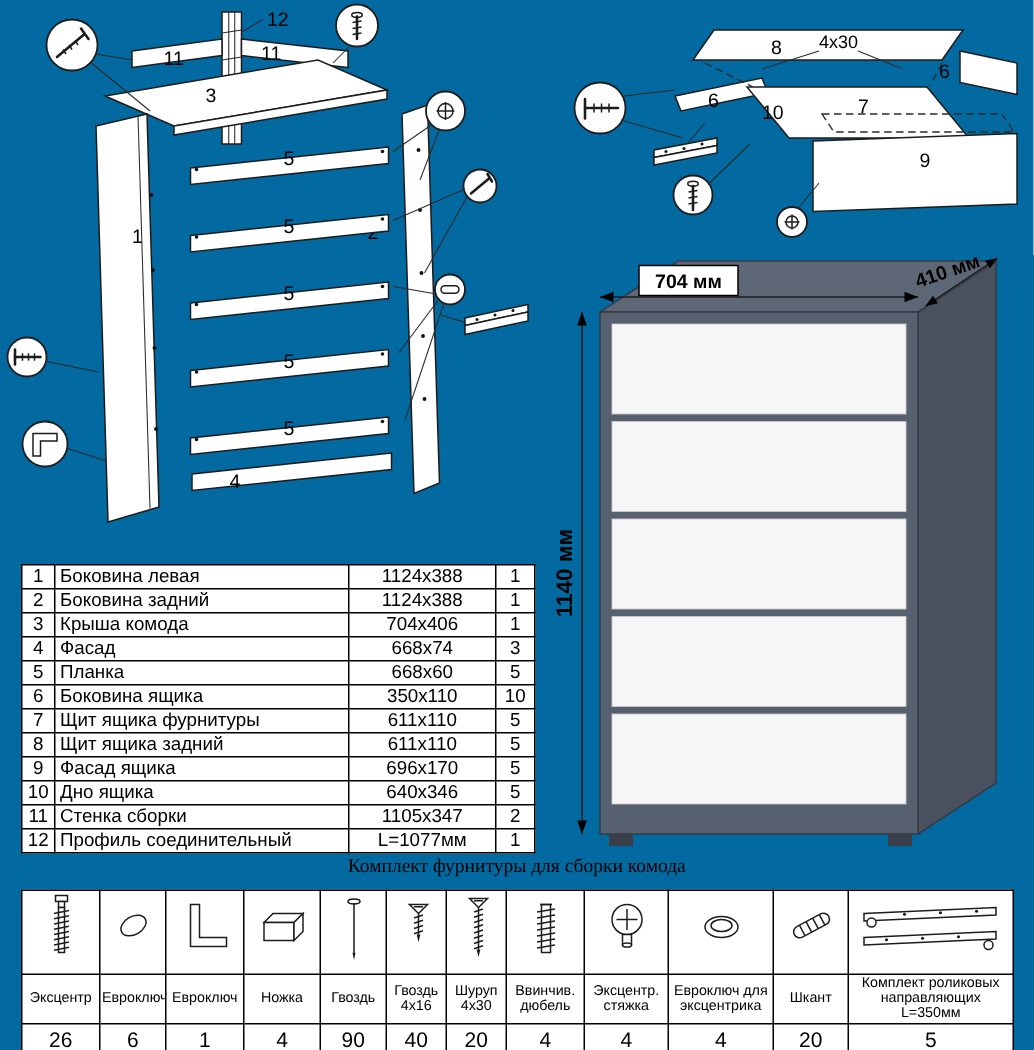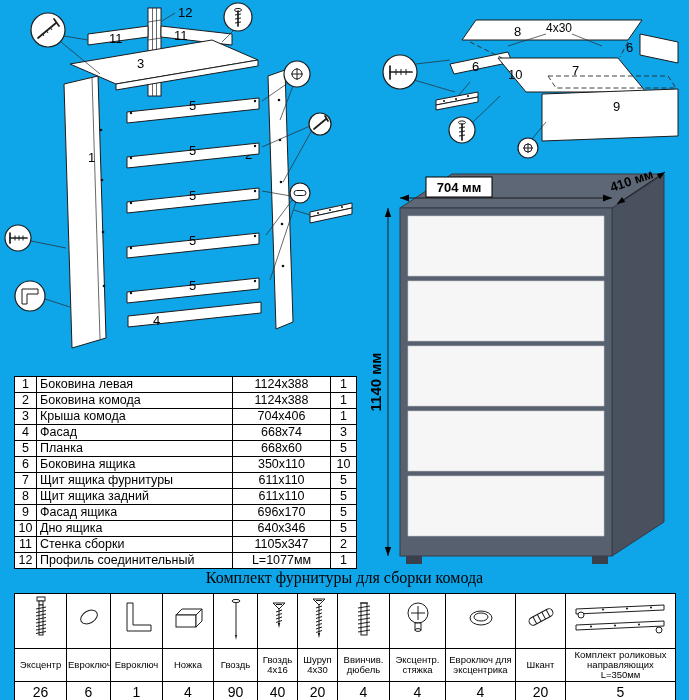--- a/index.html
+++ b/index.html
@@ -1,16 +1,16 @@
 <!DOCTYPE html>
 <html><head>
 <meta charset="utf-8">
 <style>
   html,body { margin:0; padding:0; background:#fff; }
-  .page { position:relative; width:689px; height:700px; background:#0ea5e9;
+  .page { position:relative; width:689px; height:700px; background:#0369a1;
           font-family:"Liberation Sans", sans-serif; overflow:hidden; }
 
   svg.diagrams { position:absolute; top:0; left:0; }
   svg text { font-family:"Liberation Sans", sans-serif; }
 
   .board   { fill:#fff; stroke:#1c1c1c; stroke-width:1; }
   .lead    { stroke:#2a2a2a; stroke-width:0.7; fill:none; }
   .dash    { stroke:#2a2a2a; stroke-width:0.9; fill:none; stroke-dasharray:5 3; }
   .callout { fill:#fff; stroke:#1c1c1c; stroke-width:1.2; }
   .hwline  { stroke:#1c1c1c; stroke-width:1.7; fill:none; stroke-linecap:round; }
@@ -25,21 +25,21 @@
   .faceline{ stroke:#343b46; stroke-width:1; }
   .drawer  { fill:#f6f6f6; stroke:#c9c9c9; stroke-width:0.6; }
 
   .parts-table { position:absolute; top:376px; left:14px; border-collapse:collapse;
                  background:#fff; z-index:2; }
   .parts-table td { border:1px solid #000; font-size:12.5px; padding:0 3px;
                     height:15px; line-height:1.1; white-space:nowrap; color:#000; }
   .c-num, .c-qty, .c-size { text-align:center; }
 
   .hw-title { position:absolute; top:569px; left:0; width:689px; text-align:center;
-              font-family:"Liberation Serif", serif; font-size:16px; color:#000; z-index:2; }
+              font-family:"Liberation Serif", serif; font-size:13px; color:#000; z-index:2; }
 
   .hw-table { position:absolute; top:593px; left:14px; width:661px; border-collapse:collapse;
               table-layout:fixed; background:#fff; z-index:2; }
   .hw-table td { border:1px solid #000; text-align:center; overflow:hidden; color:#000; }
   .hw-icons td  { height:52px; vertical-align:middle; padding:1px; }
   .hw-labels td { font-size:9.5px; line-height:1.05; height:27px; vertical-align:middle; padding:1px; }
   .hw-qty td    { font-size:14px; height:19px; vertical-align:middle; }
 </style>
 </head>
 <body>
@@ -304,21 +304,21 @@
       </colgroup>
   <tbody>
     <tr>
       <td class="c-num">1</td>
       <td class="c-name">Боковина левая</td>
       <td class="c-size">1124x388</td>
       <td class="c-qty">1</td>
     </tr>
     <tr>
       <td class="c-num">2</td>
-      <td class="c-name">Боковина комода</td>
+      <td class="c-name">Боковина задний</td>
       <td class="c-size">1124x388</td>
       <td class="c-qty">1</td>
     </tr>
     <tr>
       <td class="c-num">3</td>
       <td class="c-name">Крыша комода</td>
       <td class="c-size">704x406</td>
       <td class="c-qty">1</td>
     </tr>
     <tr>

